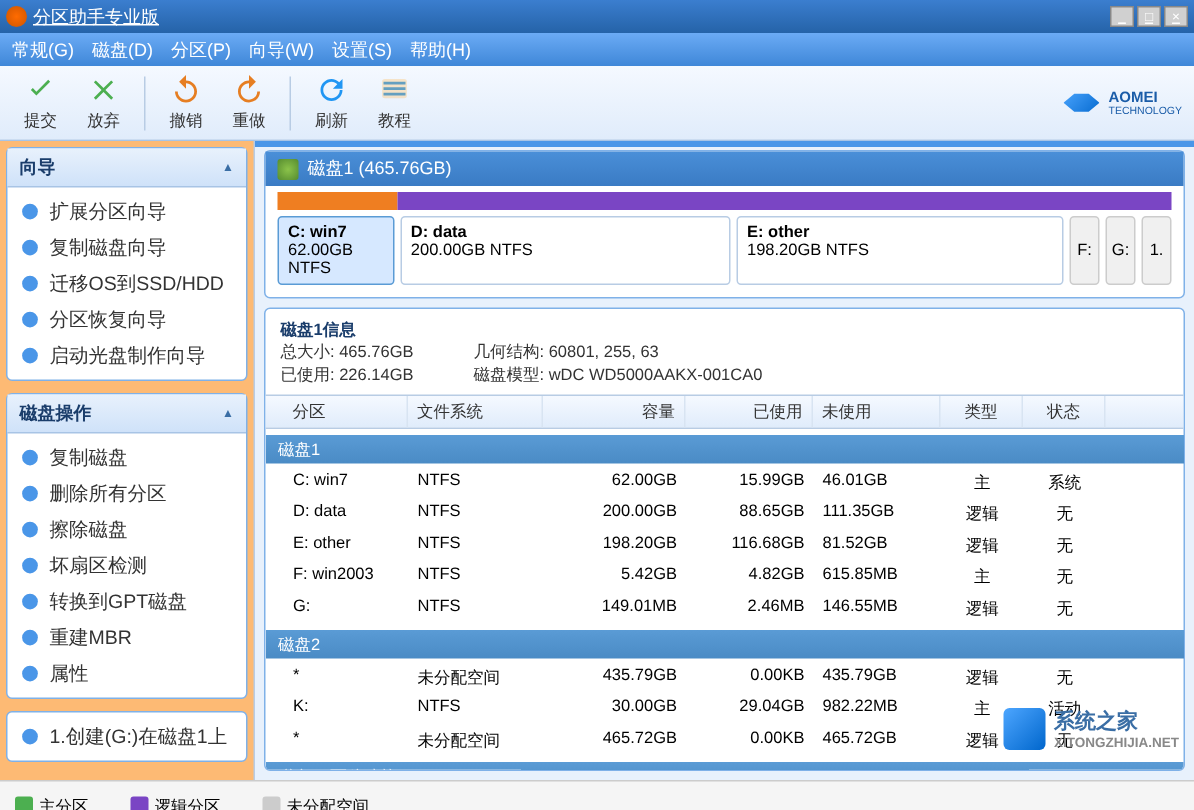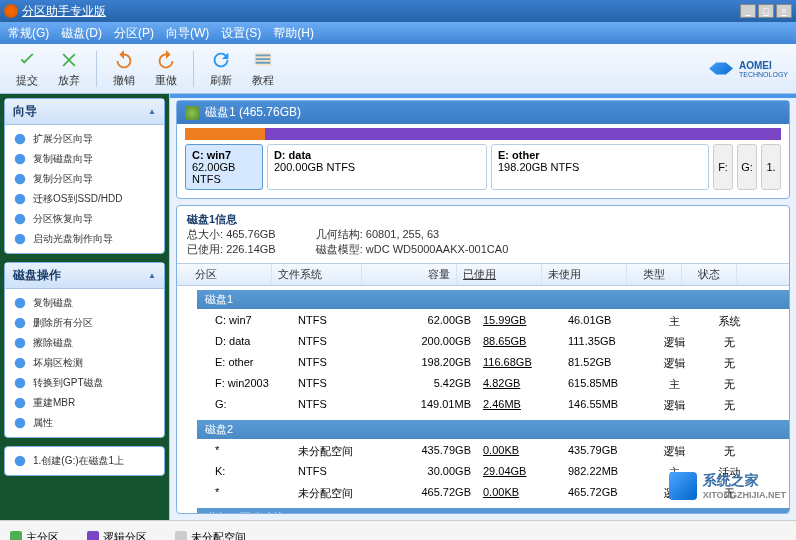--- a/index.html
+++ b/index.html
@@ -15,26 +15,26 @@
 
 .toolbar { height: 50px; background: linear-gradient(#f5f9ff, #e0ecfb); border-bottom: 1px solid #a8c4e5; display: flex; align-items: center; padding: 0 8px; gap: 4px; }
 .tool-btn { display: flex; flex-direction: column; align-items: center; padding: 4px 8px; cursor: pointer; font-size: 11px; color: #333; }
 .tool-icon { width: 22px; height: 22px; margin-bottom: 2px; }
 .tool-sep { width: 1px; height: 36px; background: #b8cce4; margin: 0 4px; }
 .brand { margin-left: auto; display: flex; align-items: center; gap: 6px; color: #1a5ca8; font-weight: bold; font-size: 10px; }
 .brand-logo { width: 24px; height: 20px; background: linear-gradient(135deg, #4da6ff, #0066cc); clip-path: polygon(0 50%, 30% 20%, 70% 20%, 100% 50%, 70% 80%, 30% 80%); }
 
 .main { display: flex; height: calc(540px - 22px - 22px - 50px - 20px); }
 
-.sidebar { width: 170px; background: #14532d; border-right: 1px solid #b8cce4; display: flex; flex-direction: column; }
+.sidebar { width: 170px; background: #fdba74; border-right: 1px solid #b8cce4; display: flex; flex-direction: column; }
 .side-panel { margin: 4px; border: 1px solid #7fb1e8; border-radius: 4px; background: #fff; }
 .side-header { background: linear-gradient(#e8f1fc, #cfe2f9); padding: 4px 8px; font-weight: bold; color: #1a3d6b; font-size: 12px; border-bottom: 1px solid #a8c4e5; display: flex; align-items: center; justify-content: space-between; }
 .side-header::after { content: '▲'; font-size: 8px; color: #3a6ea5; }
 .side-body { padding: 4px 0; }
-.side-item { display: flex; align-items: center; padding: 3px 8px; gap: 6px; cursor: pointer; color: #333; font-size: 10px; }
+.side-item { display: flex; align-items: center; padding: 3px 8px; gap: 6px; cursor: pointer; color: #333; font-size: 13px; }
 .side-icon { width: 14px; height: 14px; flex-shrink: 0; }
 
 .content { flex: 1; background: linear-gradient(#4a96e8 0, #4a96e8 4px, #e8f1fc 4px); display: flex; flex-direction: column; padding: 6px; gap: 6px; overflow: hidden; }
 
 .disk-panel { border: 1px solid #7fb1e8; border-radius: 4px; background: #fff; }
 .disk-hdr { background: linear-gradient(#4a8fd8, #3a7bc4); color: #fff; padding: 3px 8px; font-size: 12px; display: flex; align-items: center; gap: 6px; }
 .disk-hdr-icon { width: 14px; height: 14px; background: radial-gradient(circle, #8bc34a, #558b2f); border-radius: 2px; }
 .disk-bar { display: flex; height: 12px; margin: 4px 8px 0; }
 .disk-seg { height: 100%; }
 .disk-parts { display: flex; gap: 4px; padding: 4px 8px 8px; }
@@ -43,28 +43,28 @@
 .part-box b { display: block; }
 .part-small { width: 20px; display: flex; align-items: center; justify-content: center; background: #f0f0f0; border: 1px solid #ccc; border-radius: 3px; font-size: 11px; }
 
 .info-panel { border: 1px solid #7fb1e8; border-radius: 4px; background: #fff; flex: 1; display: flex; flex-direction: column; overflow: hidden; }
 .info-top { padding: 6px 10px; font-size: 11px; color: #333; }
 .info-top b { color: #1a3d6b; }
 .info-row { display: flex; gap: 40px; }
 
 .tbl-hdr { display: flex; background: linear-gradient(#f5f9ff, #e0ecfb); border-top: 1px solid #b8cce4; border-bottom: 1px solid #b8cce4; font-size: 11px; color: #333; }
 .tbl-hdr > div { padding: 3px 6px; border-right: 1px solid #d8e4f2; }
-.tbl-body { flex: 1; overflow-y: auto; font-size: 11px; padding-left: 20px; }
+.tbl-body { flex: 1; overflow-y: auto; font-size: 11px; }
 .disk-grp { background: linear-gradient(#5a9bd5, #4a8bc5); color: #fff; padding: 2px 8px; margin: 4px 0 2px; font-size: 11px; }
 .tbl-row { display: flex; padding: 2px 0; }
 .tbl-row > div { padding: 1px 6px; }
 .c-part { width: 95px; padding-left: 18px !important; }
 .c-fs { width: 90px; }
 .c-cap { width: 95px; text-align: right; }
-.c-used { width: 85px; text-align: left; text-decoration: underline; }
+.c-used { width: 85px; text-align: right; }
 .c-free { width: 85px; text-align: left; }
 .c-type { width: 55px; text-align: center; }
 .c-stat { width: 55px; text-align: center; }
 
 .legend { height: 20px; background: #f5f5f5; border-top: 1px solid #ccc; display: flex; align-items: center; padding: 16px 10px; gap: 28px; font-size: 11px; text-align: center; }
 .legend-item { display: flex; align-items: center; gap: 4px; }
 .legend-sq { width: 12px; height: 12px; border-radius: 2px; }
 
 .watermark { position: absolute; right: 10px; bottom: 40px; font-size: 14px; font-weight: bold; color: #3a6ea5; display: flex; align-items: center; gap: 6px; }
 .watermark-sub { font-size: 9px; color: #888; }
@@ -152,26 +152,20 @@
             <svg class="side-icon" viewBox="0 0 16 16">
               <circle cx="8" cy="8" r="6" fill="#4a96e8"></circle>
             </svg>
             <span>扩展分区向导</span>
           </div>
           <div class="side-item">
             <svg class="side-icon" viewBox="0 0 16 16">
               <circle cx="8" cy="8" r="6" fill="#4a96e8"></circle>
             </svg>
             <span>复制磁盘向导</span>
-          </div>
-          <div class="side-item">
-            <svg class="side-icon" viewBox="0 0 16 16">
-              <circle cx="8" cy="8" r="6" fill="#4a96e8"></circle>
-            </svg>
-            <span>复制分区向导</span>
           </div>
           <div class="side-item">
             <svg class="side-icon" viewBox="0 0 16 16">
               <circle cx="8" cy="8" r="6" fill="#4a96e8"></circle>
             </svg>
             <span>迁移OS到SSD/HDD</span>
           </div>
           <div class="side-item">
             <svg class="side-icon" viewBox="0 0 16 16">
               <circle cx="8" cy="8" r="6" fill="#4a96e8"></circle>

